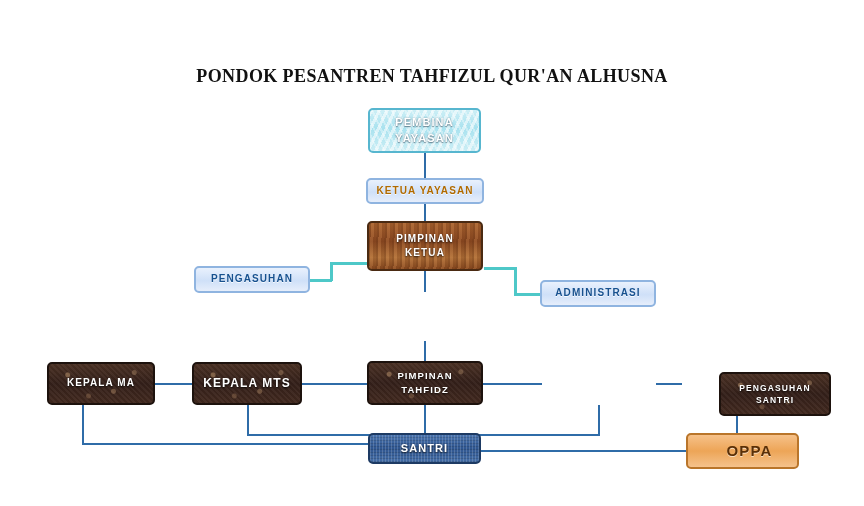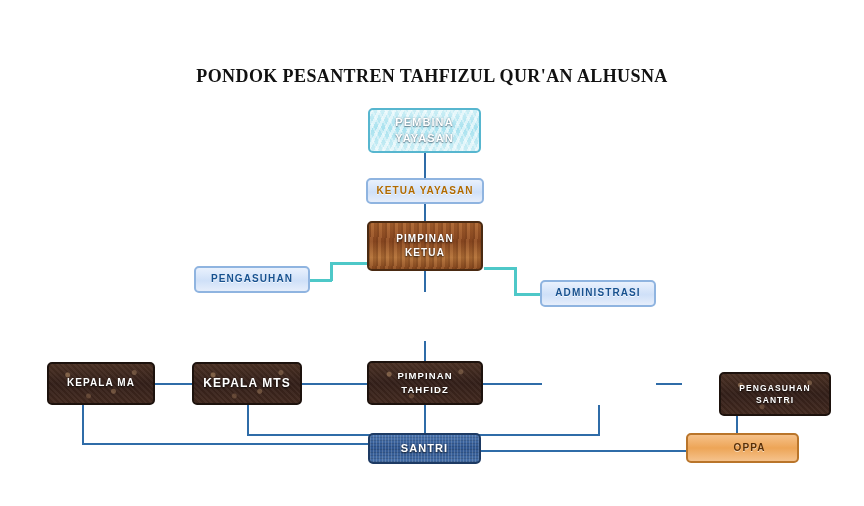--- a/index.html
+++ b/index.html
@@ -213,17 +213,17 @@
 
   <div class="node soil" style="left:681px; top:372px; width:112px; height:44px; font-size:8.5px;margin-left:38px;">
     <span class="ln">PENGASUHAN</span>
     <span class="ln">SANTRI</span>
   </div>
 
   <div class="node denim" style="left:368px; top:433px; width:113px; height:31px; font-size:11px;">
     <span class="ln">SANTRI</span>
   </div>
 
-  <div class="node orange" style="left:686px; top:433px; width:113px; height:30px; font-size:10px;padding-left:14px;">
+  <div class="node orange" style="left:686px; top:433px; width:113px; height:36px; font-size:15px;padding-left:14px;">
     <span class="ln">OPPA</span>
   </div>
 
 </div>
 
 </body></html>

